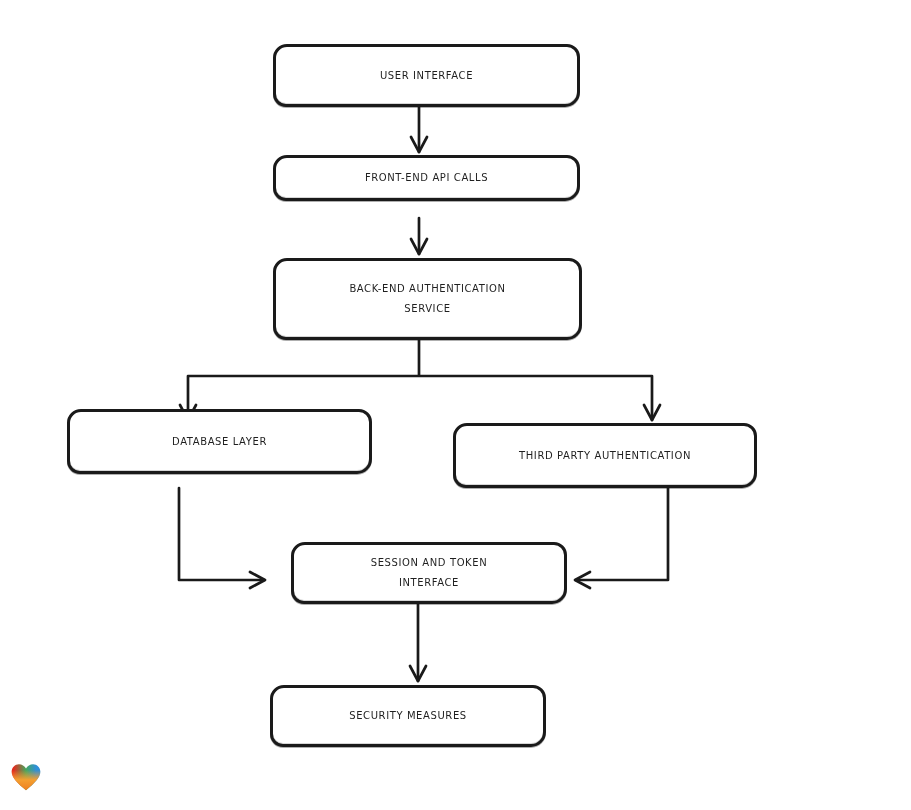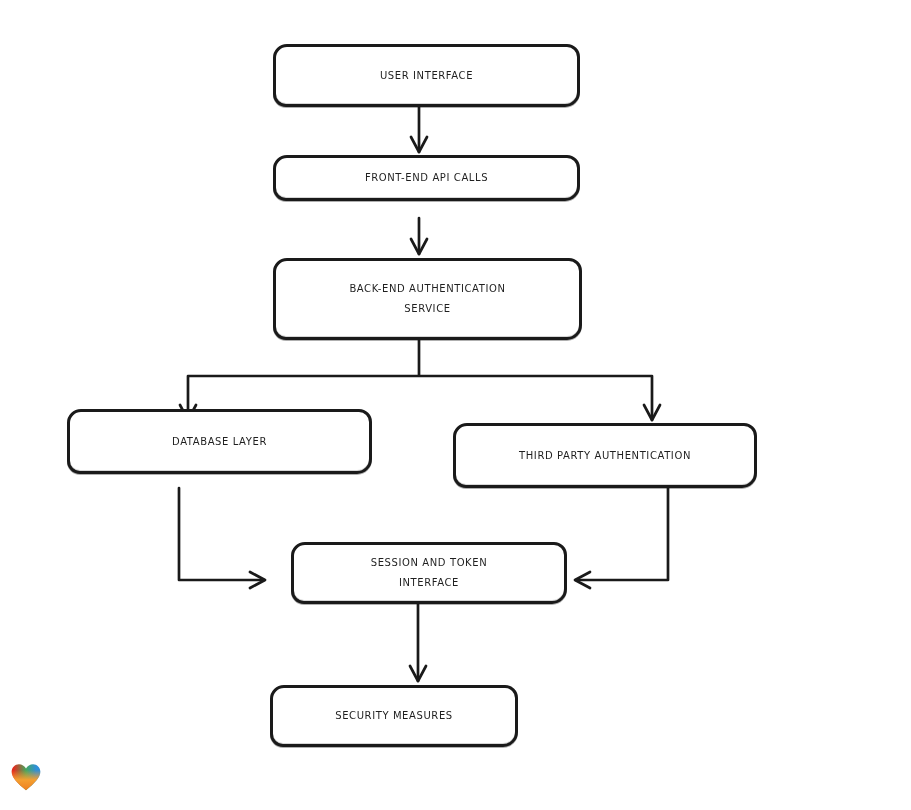--- a/index.html
+++ b/index.html
@@ -47,21 +47,21 @@
     color: #1f1f1f;
     font-weight: normal;
   }
   .label .line { display: block; }
   .node-ui      { left: 273px; top:  44px; width: 307px; height: 63px; }
   .node-api     { left: 273px; top: 155px; width: 307px; height: 46px; }
   .node-auth    { left: 273px; top: 258px; width: 309px; height: 82px; }
   .node-db      { left:  67px; top: 409px; width: 305px; height: 65px; }
   .node-tpa     { left: 453px; top: 423px; width: 304px; height: 65px; text-align: right; }
   .node-session { left: 268px; top: 542px; width: 276px; height: 62px; margin-left: 23px; }
-  .node-sec     { left: 270px; top: 685px; width: 248px; height: 62px; }
+  .node-sec     { left: 270px; top: 685px; width: 276px; height: 62px; }
   .logo {
     position: absolute;
     left: 9px;
     top: 761px;
     width: 34px;
     height: 34px;
   }
 </style>
 </head>
 <body>

